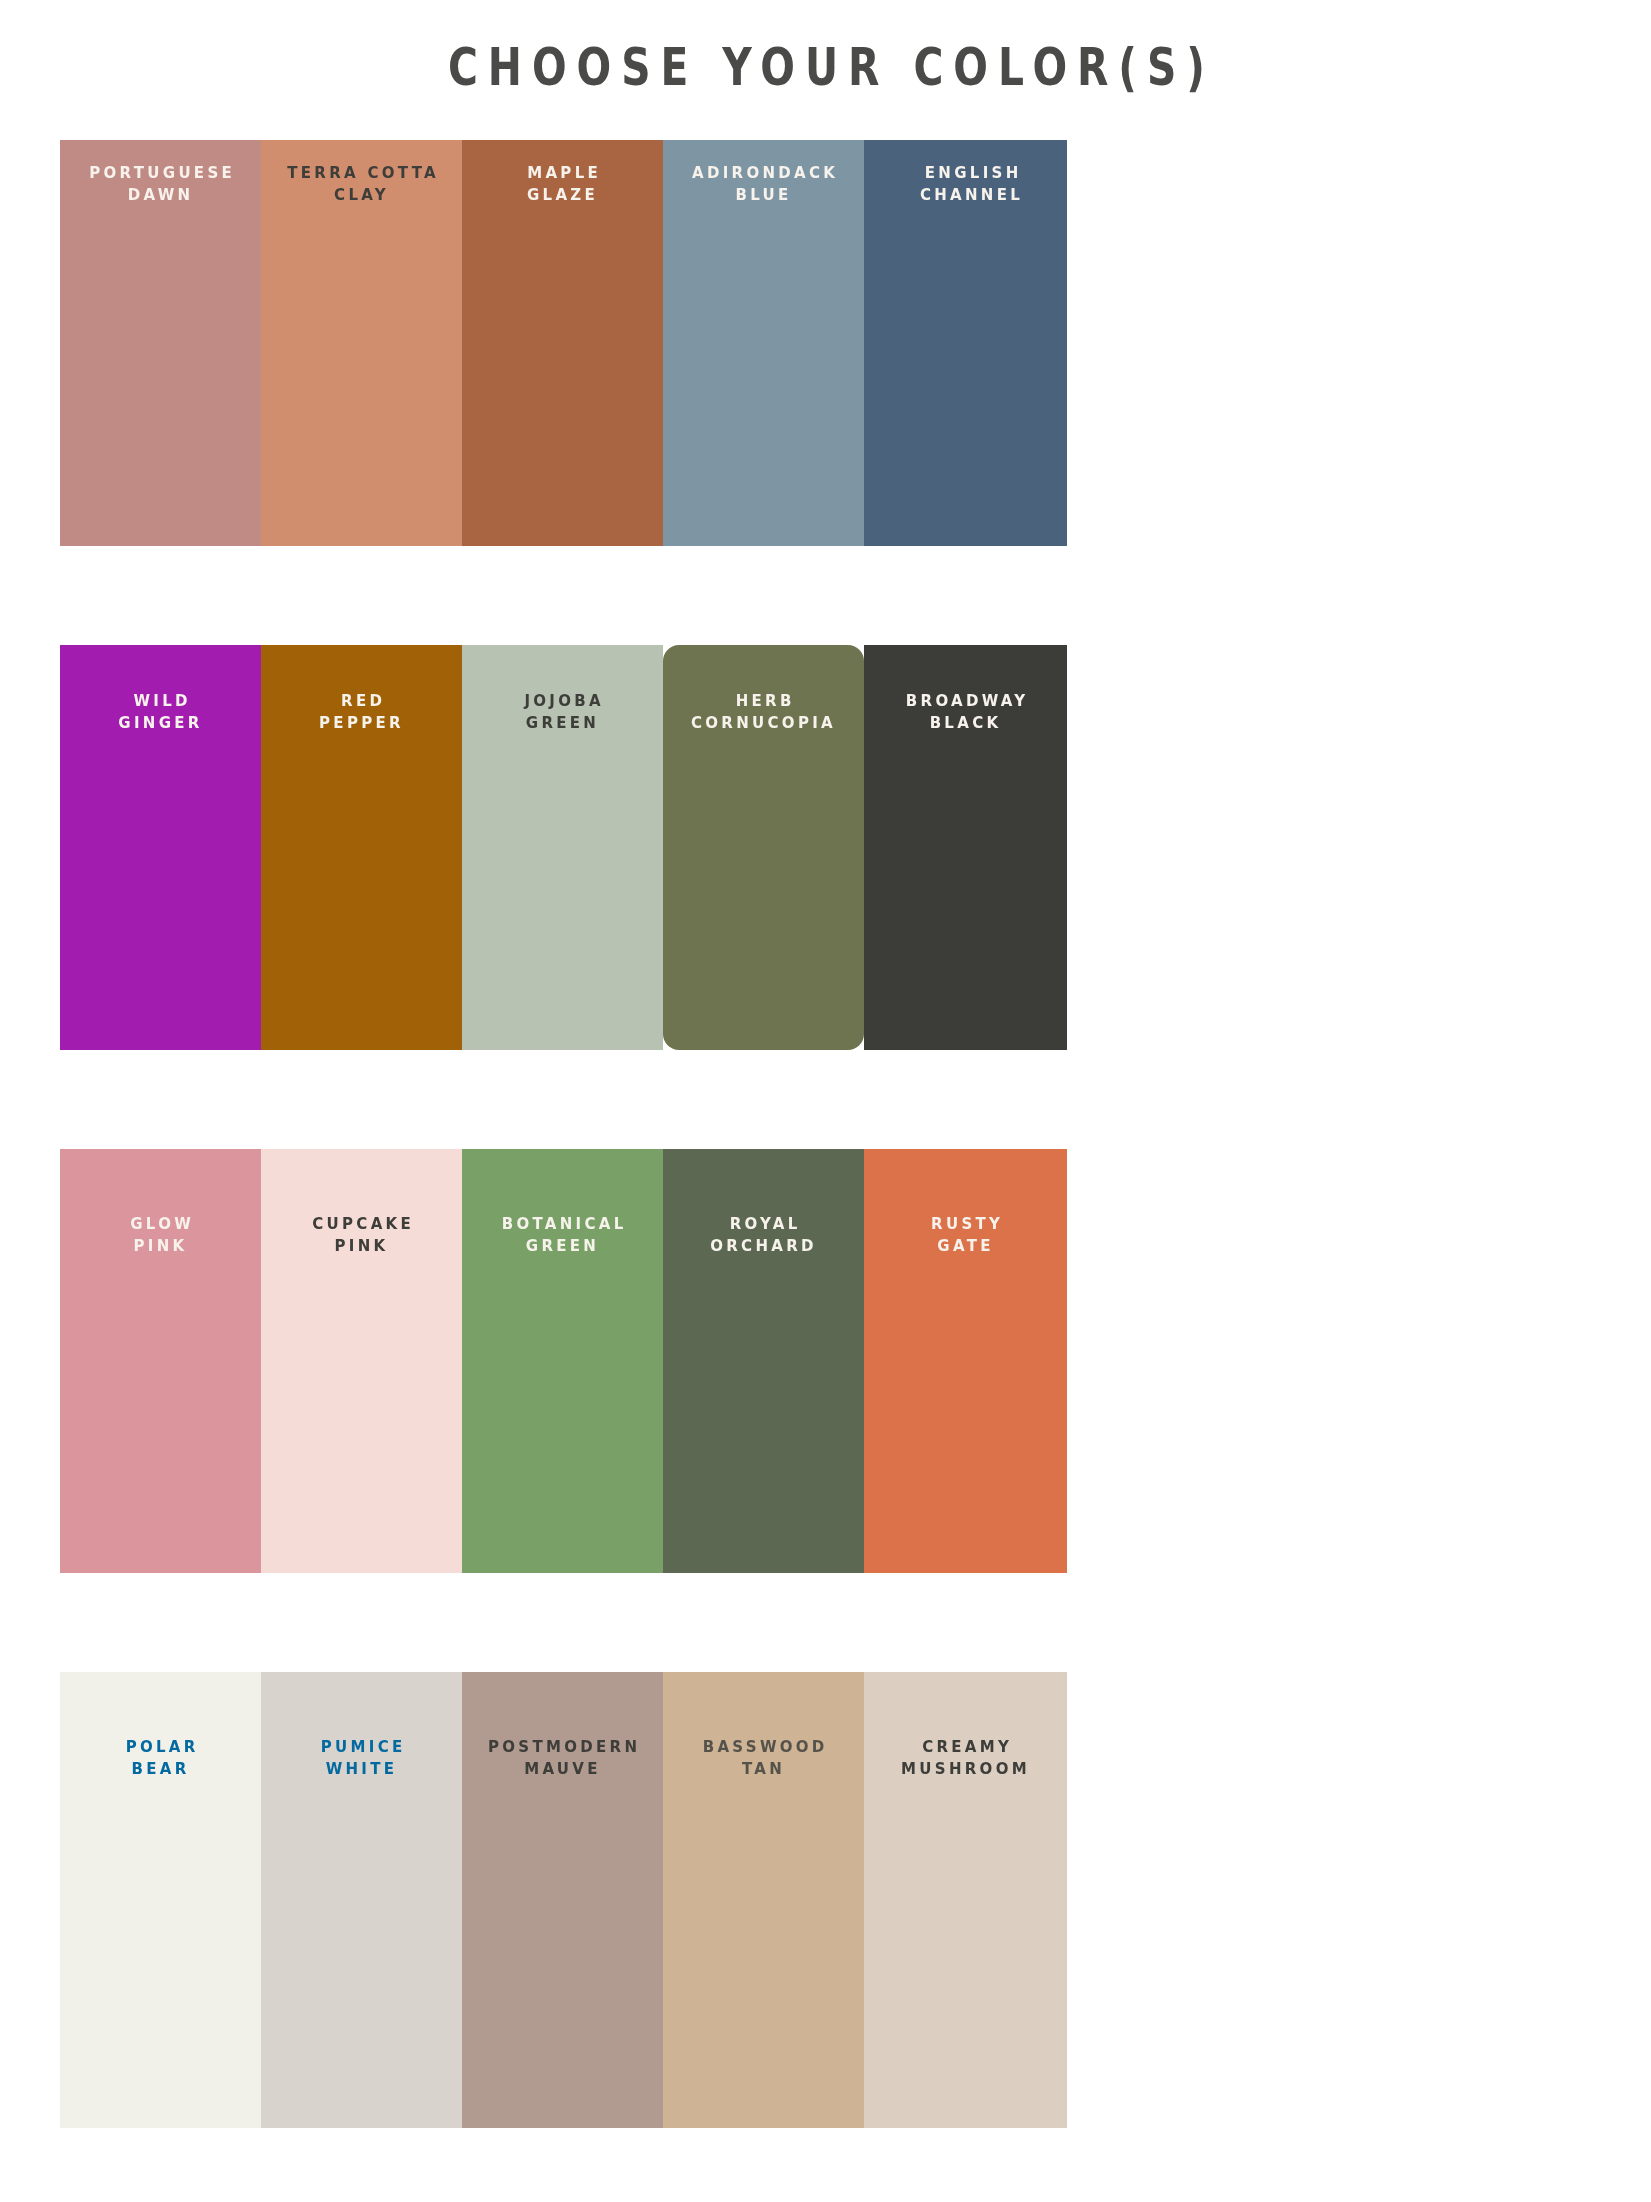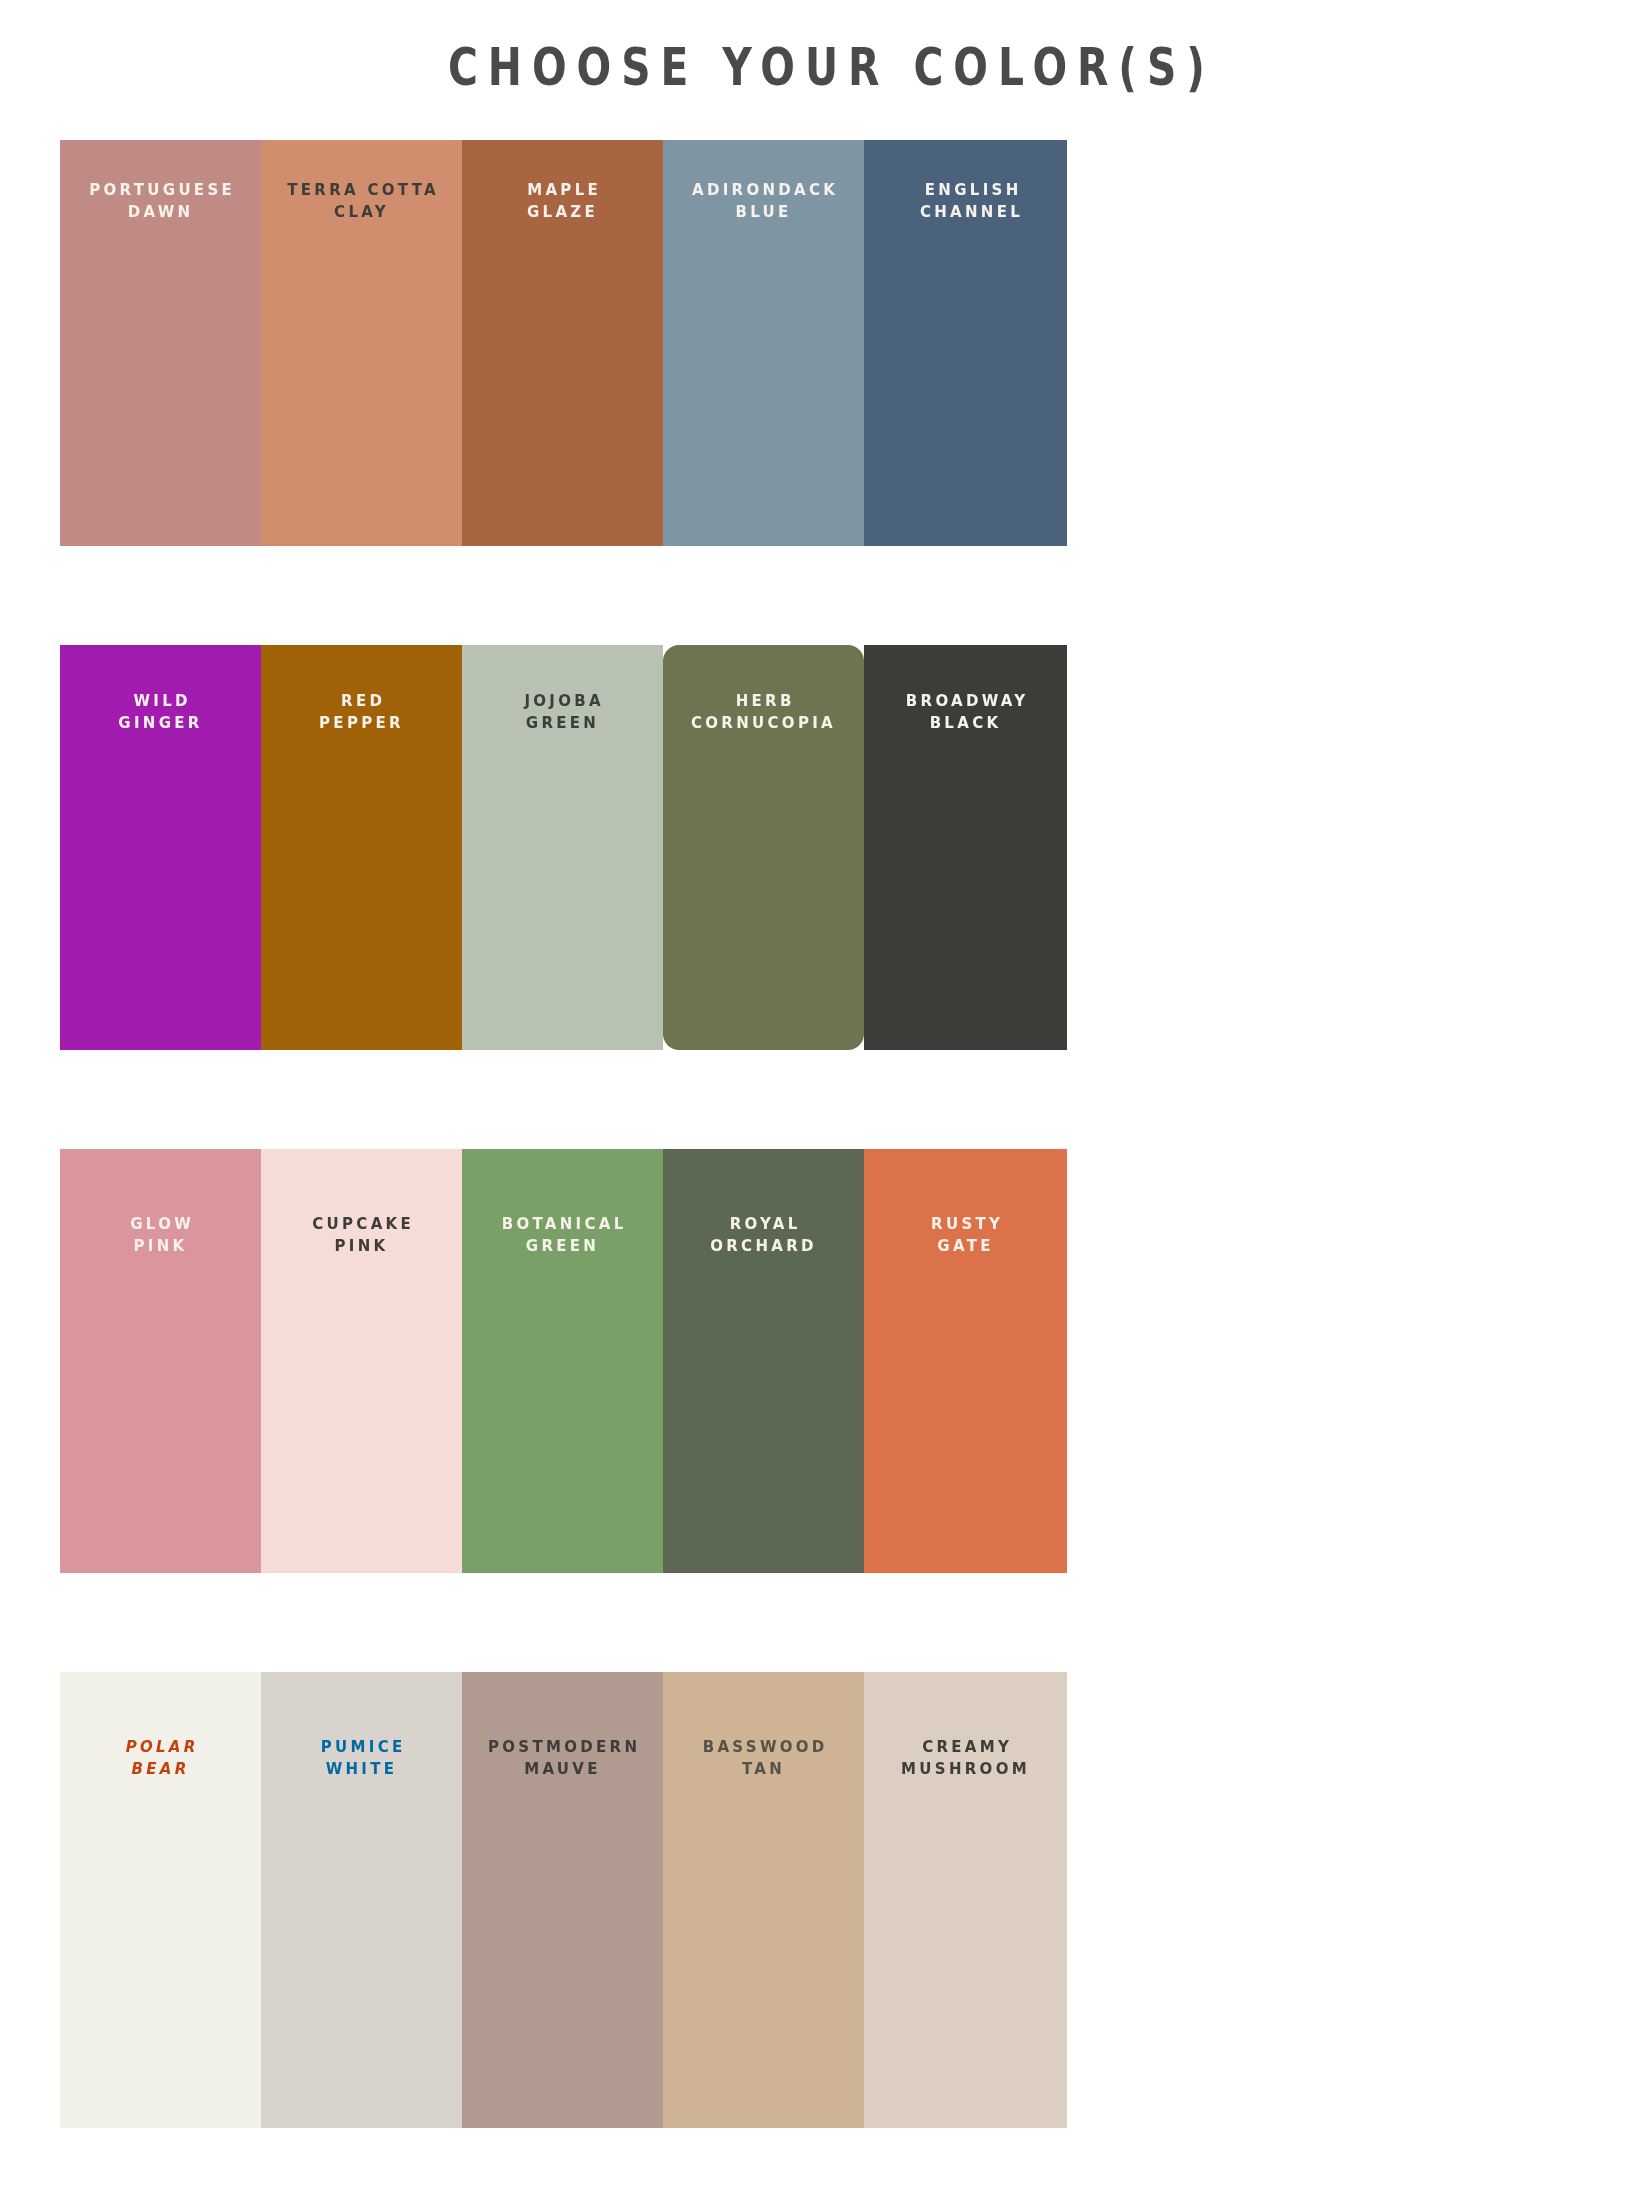--- a/index.html
+++ b/index.html
@@ -86,21 +86,21 @@
     letter-spacing: 3.3px;
     line-height: 1.45;
     text-align: center;
     text-indent: 3.3px;
     white-space: pre-line;
     width: 191px;
     user-select: none;
   }
 
   
-  .row-1 .swatch-label { margin-top: 40px; }
+  .row-1 .swatch-label { margin-top: 23px; }
   .row-2 .swatch-label { margin-top: 46px; }
   .row-3 .swatch-label { margin-top: 65px; }
   .row-4 .swatch-label { margin-top: 65px; }
 </style>
 </head>
 <body>
 
 <div class="page">
 
   <div class="title-wrap">
@@ -170,21 +170,21 @@
           <div class="swatch-label" style="color: rgb(247, 243, 236);">ROYAL
 ORCHARD</div>
         </div>
         <div class="swatch wide" style="background: rgb(220, 114, 73);">
           <div class="swatch-label" style="color: rgb(247, 243, 236);">RUSTY
 GATE</div>
         </div>
       </div>
     <div class="row row-4">
         <div class="swatch" style="background: rgb(242, 241, 233);">
-          <div class="swatch-label" style="color: #c2410c; font-style: italic;">POLAR
+          <div class="swatch-label" style="color: #0369a1;">POLAR
 BEAR</div>
         </div>
         <div class="swatch" style="background: rgb(216, 211, 204);">
           <div class="swatch-label" style="color: #0369a1;">PUMICE
 WHITE</div>
         </div>
         <div class="swatch" style="background: rgb(177, 154, 144);">
           <div class="swatch-label" style="color: rgb(61, 61, 57);">POSTMODERN
 MAUVE</div>
         </div>

